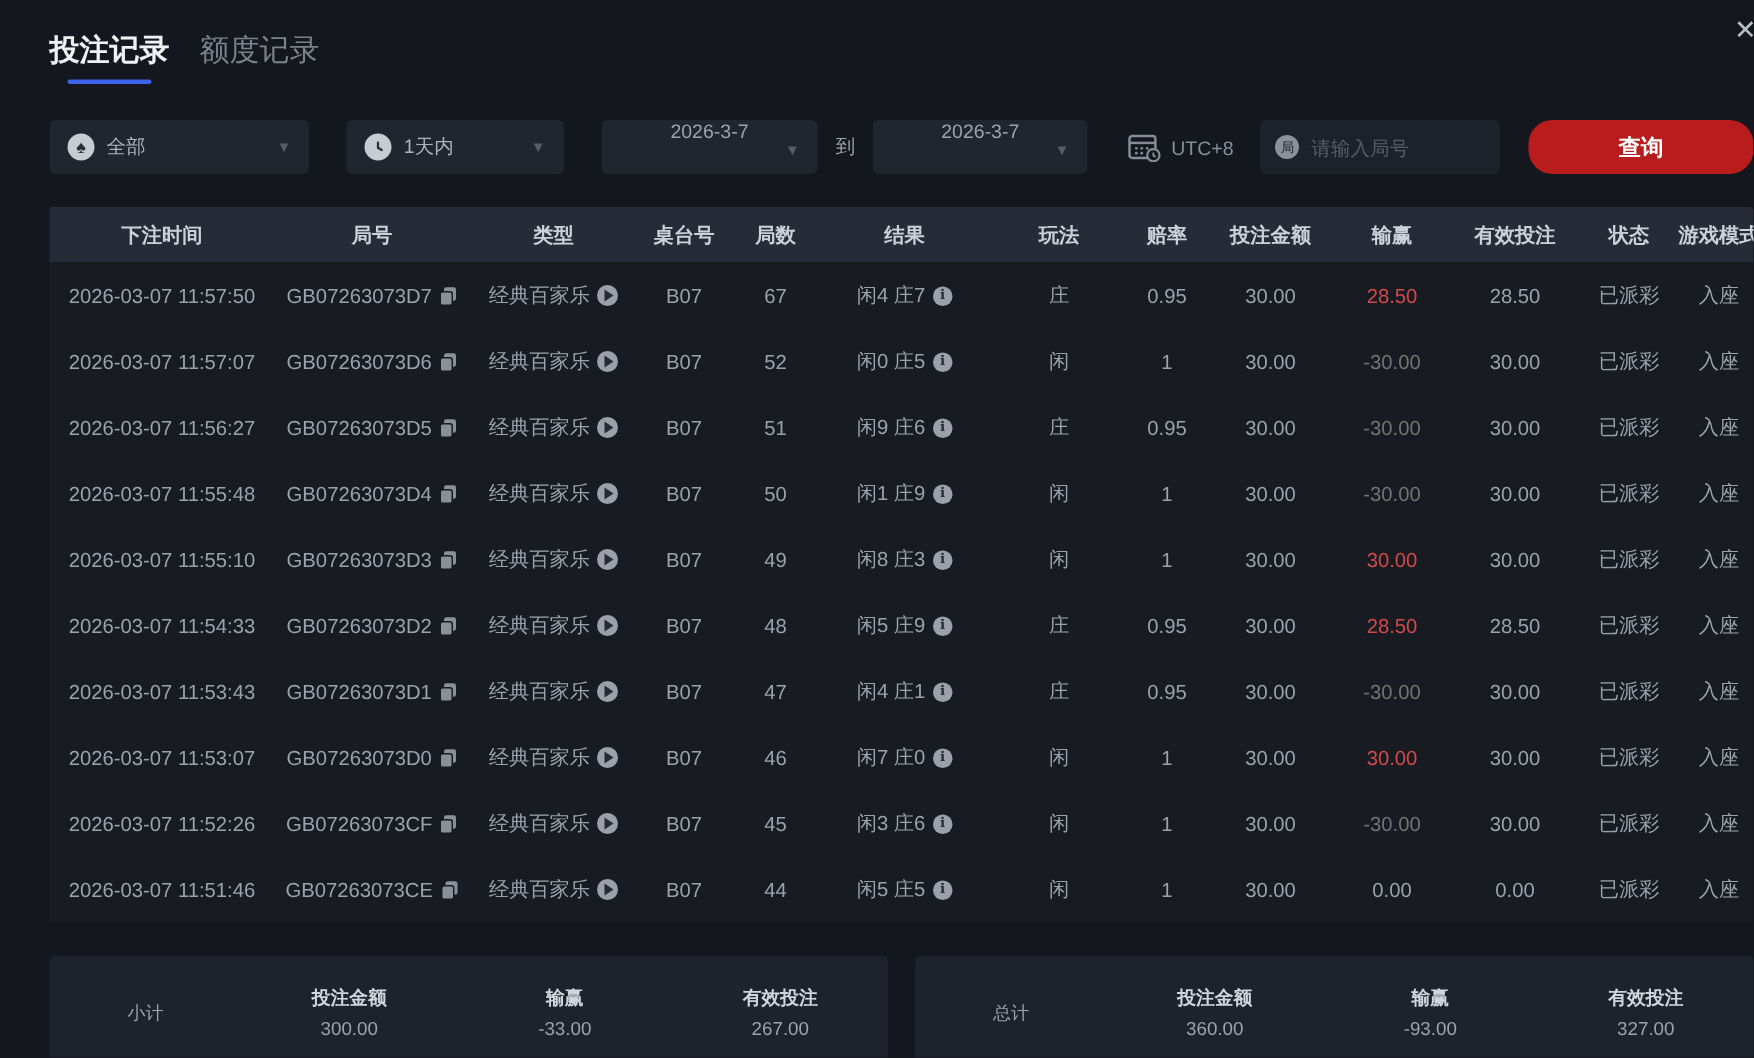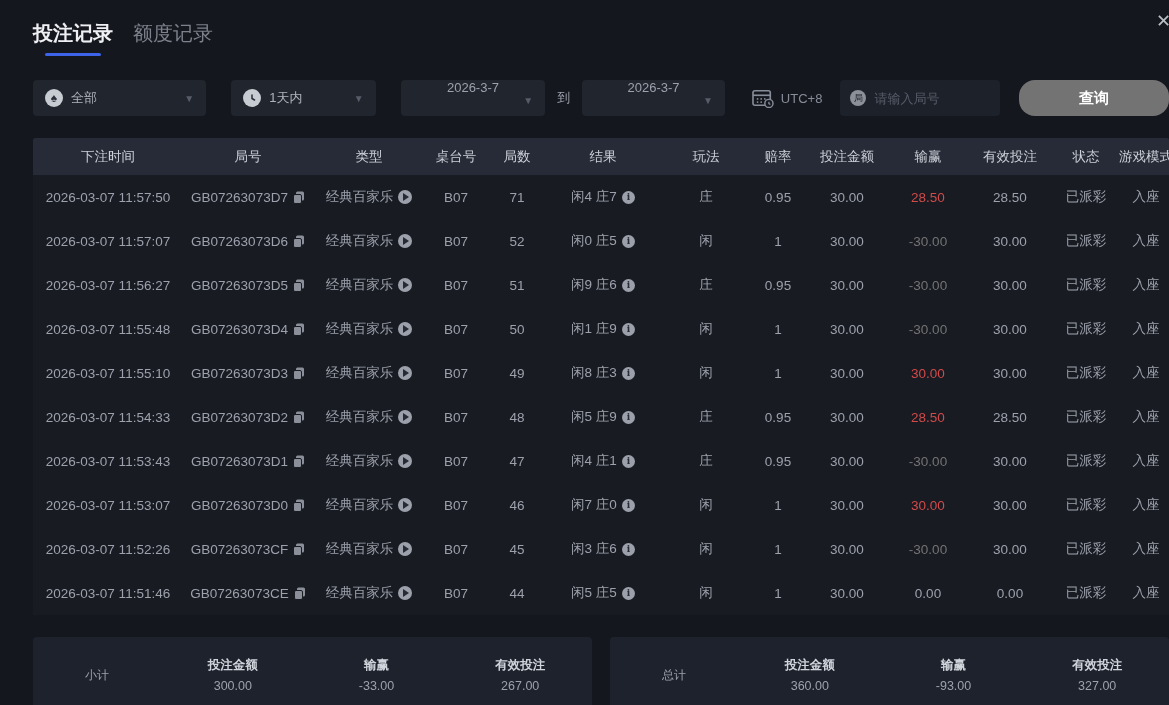--- a/index.html
+++ b/index.html
@@ -43,29 +43,29 @@
     height:36px; width:166px; background:#1d212a; border-radius:4px; display:flex; align-items:center;
     padding:0 10px; margin-left:18px;
   }
   .round-input .circle-ic { width:16px; height:16px; font-size:9px; background:#8b9099; color:#1d212a; }
   .round-input input {
     background:transparent; border:none; outline:none; color:#aeb3bc; font-size:13px; width:110px;
     font-family:"Liberation Sans","DejaVu Sans",sans-serif;
   }
   .round-input input::placeholder { color:#565c68; }
   .search-btn {
-    margin-left:19px; width:150px; height:36px; background:#737373; border:none; border-radius:16px;
+    margin-left:19px; width:150px; height:36px; background:#b91c1c; border:none; border-radius:16px;
     color:#fff; font-size:15px; font-weight:bold; cursor:pointer; flex:0 0 auto;
     font-family:"Liberation Sans","DejaVu Sans",sans-serif;
   }
 
   
   .table { margin-top:22px; }
   .thead { display:flex; height:37px; align-items:center; background:#272b37; border-radius:2px 2px 0 0; }
-  .thead .cell { color:#ccd0d8; font-size:13.5px; font-weight:normal; }
+  .thead .cell { color:#ccd0d8; font-size:13.5px; font-weight:bold; }
   .tbody { background:#181b22; }
   .trow { display:flex; height:44px; align-items:center; }
   .cell { text-align:center; flex:0 0 auto; display:flex; align-items:center; justify-content:center; font-size:13.5px; color:#9ca1ac; white-space:nowrap; }
   .c0{width:150px} .c1{width:130px} .c2{width:112px} .c3{width:62px} .c4{width:60px}
   .c5{width:112px} .c6{width:94px} .c7{width:50px} .c8{width:88px} .c9{width:74px}
   .c10{width:90px} .c11{width:62px} .c12{width:58px}
   .red { color:#d24a4a; }
   .green { color:#737373; }
   .mini-ic { margin-left:5px; display:inline-flex; flex:0 0 auto; }
   .play-ic {
@@ -168,21 +168,21 @@
                 <rect x="3" y="0.5" width="8" height="9" rx="1.5" fill="#8a8f99"></rect>
                 <rect x="0.5" y="3.5" width="8" height="9" rx="1.5" fill="#8a8f99" stroke="#181b22" stroke-width="1"></rect>
               </svg>
         </span>
       </span>
       <span class="cell c2">
         <span>经典百家乐</span>
         <span class="mini-ic play-ic"></span>
       </span>
       <span class="cell c3">B07</span>
-      <span class="cell c4">71</span>
+      <span class="cell c4">67</span>
       <span class="cell c5">
         <span>闲4 庄7</span>
         <span class="mini-ic info-ic">i</span>
       </span>
       <span class="cell c6">庄</span>
       <span class="cell c7">0.95</span>
       <span class="cell c8">30.00</span>
       <span class="cell c9 red">28.50</span>
       <span class="cell c10">28.50</span>
       <span class="cell c11">已派彩</span>

